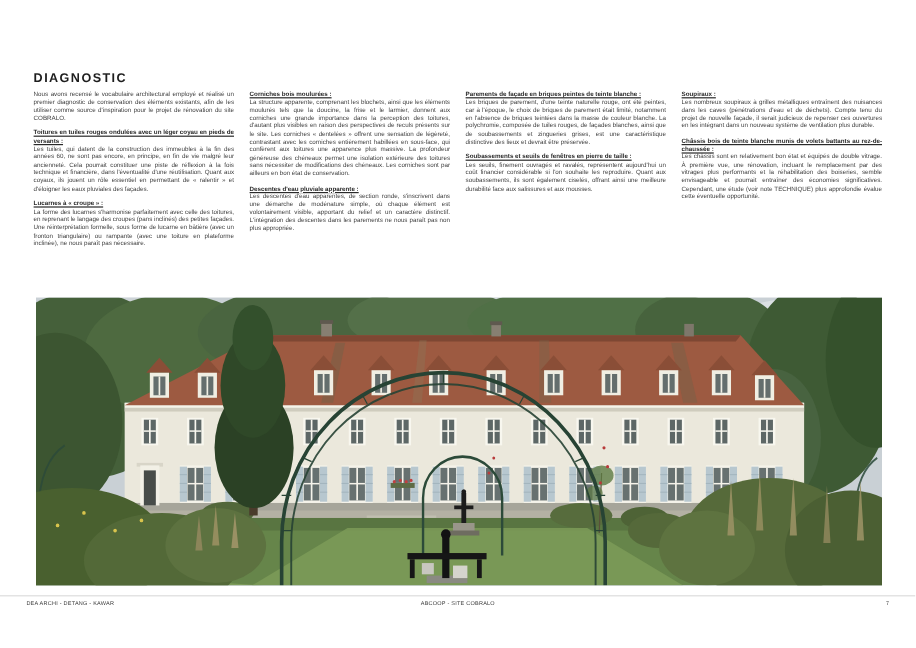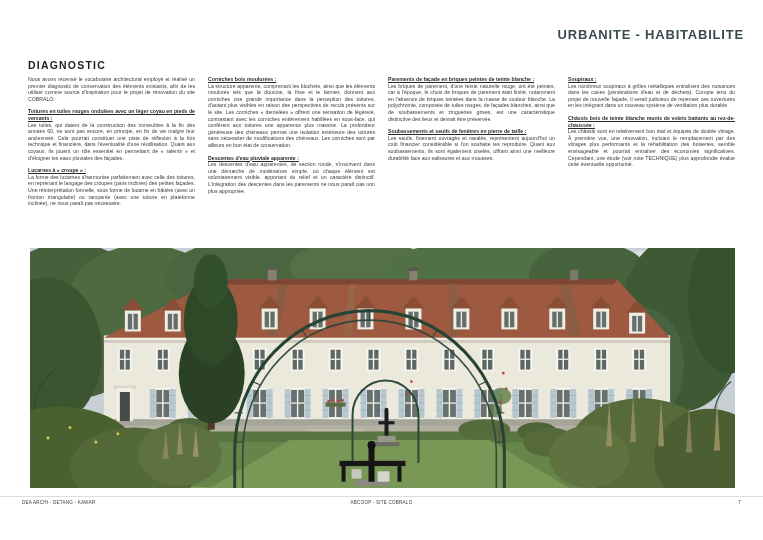--- a/index.html
+++ b/index.html
@@ -41,21 +41,20 @@
   }
   .footer-center {
     position:absolute; left:50%; transform:translateX(-50%); top:3px; white-space:nowrap;
   }
 </style>
 </head>
 <body>
 
 <div class="page">
 
-  <div class="doc-title">URBANITE - HABITABILITE</div>
 
   <h2 class="diagnostic">DIAGNOSTIC</h2>
 
   <div class="columns">
     <div class="col">
       <p>Nous avons recensé le vocabulaire architectural employé et réalisé un premier diagnostic de conservation des éléments existants, afin de les utiliser comme source d'inspiration pour le projet de rénovation du site COBRALO.</p>
       <h3>Toitures en tuiles rouges ondulées avec un léger coyau en pieds de versants :</h3>
       <p>Les tuiles, qui datent de la construction des immeubles à la fin des années 60, ne sont pas encore, en principe, en fin de vie malgré leur ancienneté. Cela pourrait constituer une piste de réflexion à la fois technique et financière, dans l'éventualité d'une réutilisation. Quant aux coyaux, ils jouent un rôle essentiel en permettant de « ralentir » et d'éloigner les eaux pluviales des façades.</p>
       <h3>Lucarnes à « croupe » :</h3>
       <p>La forme des lucarnes s'harmonise parfaitement avec celle des toitures, en reprenant le langage des croupes (pans inclinés) des petites façades. Une réinterprétation formelle, sous forme de lucarne en bâtière (avec un fronton triangulaire) ou rampante (avec une toiture en plateforme inclinée), ne nous paraît pas nécessaire.</p>

